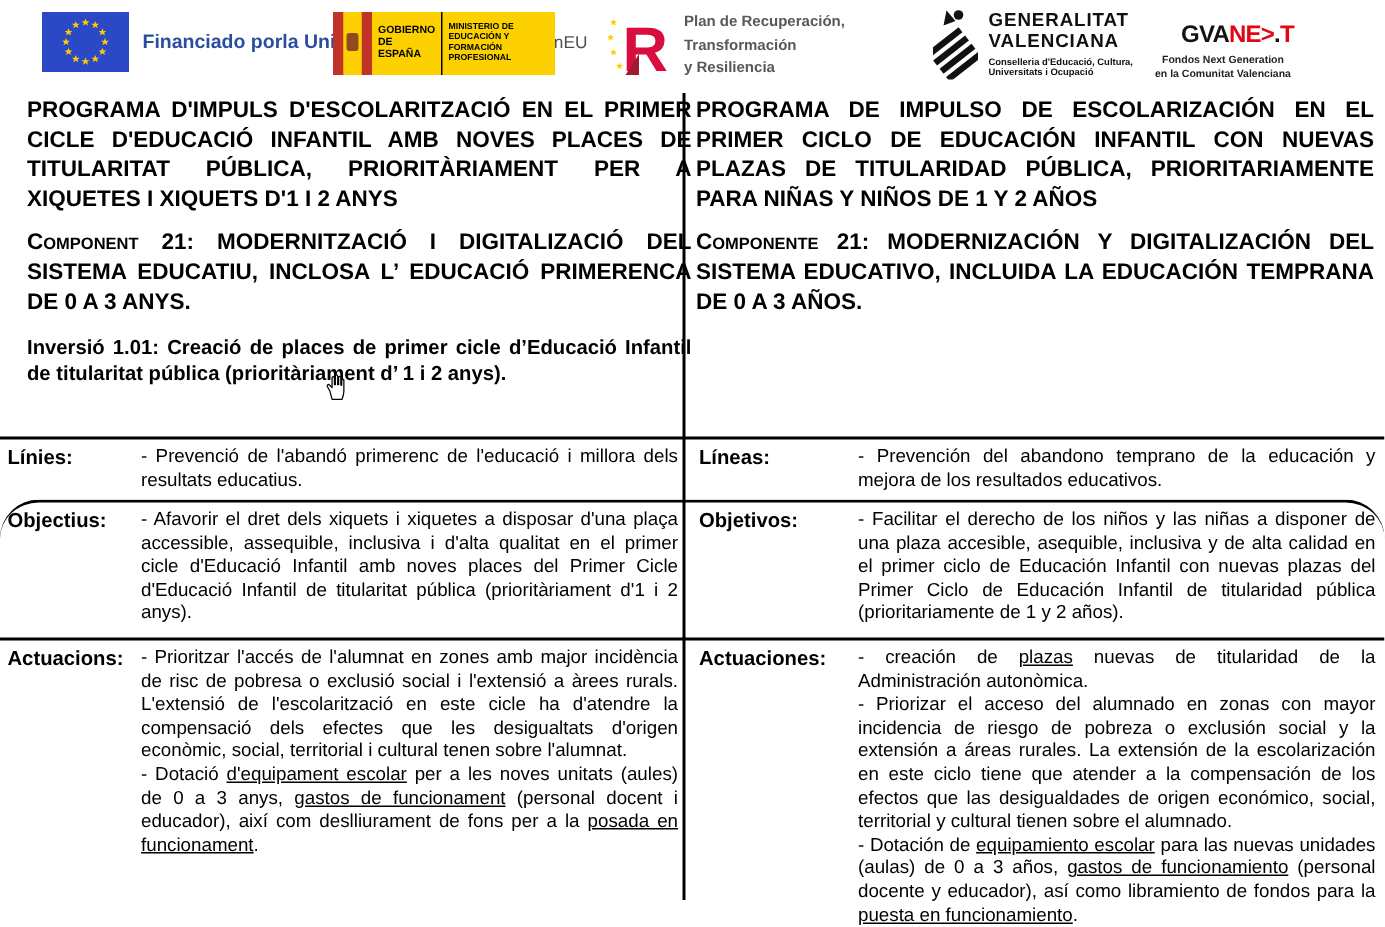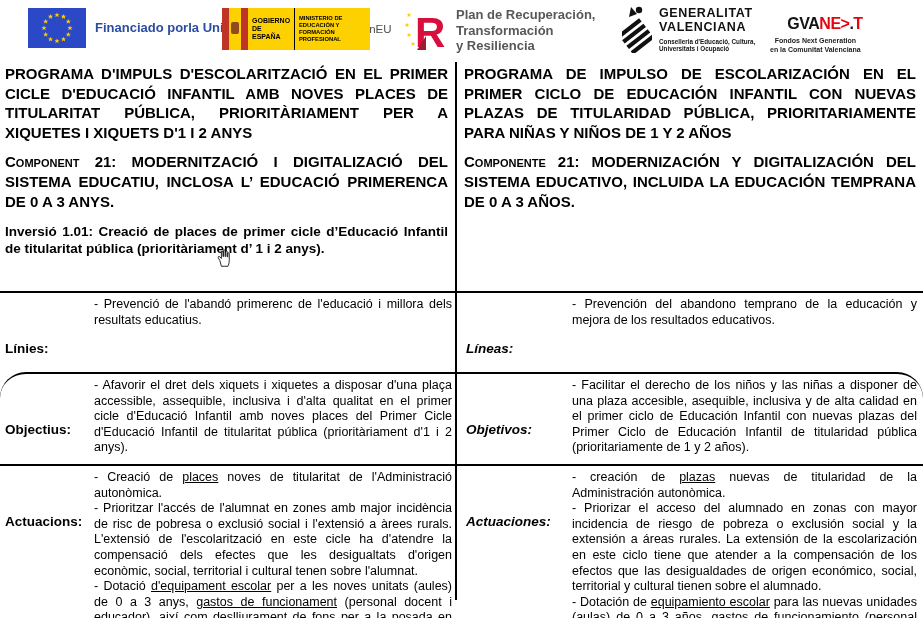--- a/index.html
+++ b/index.html
@@ -17,47 +17,47 @@
   #logo-spain{left:222px;top:8px;width:148px;height:42px;background:#fdd000;align-items:stretch;}
   .sp-flag{width:26px;display:flex;}
   .sp-flag .r{width:7px;background:#c03427;}
   .sp-flag .y{width:12px;background:#fdd000;position:relative;}
   .sp-flag .crest{position:absolute;left:2px;top:14px;width:8px;height:12px;background:#8f4a1f;border-radius:2px;}
   .sp-gov{width:47px;display:flex;align-items:center;border-right:1px solid #000;padding:2px 2px 2px 4px;box-sizing:border-box;}
   .sp-gov div{font-size:7px;font-weight:bold;line-height:8px;}
   .sp-min{flex:1;display:flex;align-items:center;padding:2px 2px 2px 4px;box-sizing:border-box;}
   .sp-min div{font-size:5.8px;font-weight:bold;line-height:7px;}
   #logo-plan{left:404px;top:7px;gap:6px;}
-  .plan-text{font-size:13px;font-weight:bold;color:#58585a;line-height:15.5px;}
+  .plan-text{font-size:10px;font-weight:bold;color:#58585a;line-height:15.5px;}
   #logo-gen{left:622px;top:5px;gap:7px;}
   .gen-text .nm{font-size:12.5px;font-weight:bold;letter-spacing:.6px;line-height:14px;color:#111;}
   .gen-text .sub{font-size:6.3px;font-weight:bold;line-height:7.5px;margin-top:4px;color:#111;}
   #logo-gvanext{left:770px;top:12px;flex-direction:column;align-items:flex-end;}
   .gn-word{font-size:16px;font-weight:900;line-height:23px;letter-spacing:-.5px;}
   .gn-word .k{color:#131313;}
   .gn-word .r{color:#e30613;}
   .gn-sub{font-size:7px;font-weight:bold;line-height:8.5px;text-align:center;color:#222;margin-top:2px;padding-right:2px;}
   
   #vdivider{position:absolute;left:455px;top:62px;width:2px;height:538px;background:#000;}
   .topcol{position:absolute;top:64px;}
-  #top-left{left:5px;width:443px;}
+  #top-left{left:18px;width:443px;}
   #top-right{left:464px;width:452px;}
   .title{margin:0;font-size:15px;line-height:19.6px;font-weight:bold;text-align:justify;}
   .component{margin:10px 0 0 0;font-size:15px;line-height:19.6px;font-weight:bold;text-align:justify;}
   .inversio{margin:13px 0 0 0;font-size:13.5px;line-height:16.5px;font-weight:bold;text-align:justify;}
   .sc{font-variant:small-caps;}
   .u{text-decoration:underline;}
   #table{position:absolute;left:0;top:291px;width:923px;}
   .trow{display:grid;grid-template-columns:90px 365px 114px 354px;border-top:2px solid #000;box-sizing:border-box;}
   .trow-1{min-height:42px;}
   .trow-2{min-height:92px;border-radius:26px;}
   .trow-3{min-height:175px;}
   .cell{box-sizing:border-box;}
-  .lbl{font-weight:bold;font-size:13.5px;padding:4px 2px 16px 5px;margin-top:44px;}
-  .lbl-r{padding-left:11px;font-style:italic;}
+  .lbl{font-weight:bold;font-size:13.5px;padding:4px 2px 16px 5px;}
+  .lbl-r{padding-left:11px;}
   .content{font-size:12.5px;line-height:15.6px;text-align:justify;padding:4px 3px 2px 4px;}
   .content-r{padding:4px 6px 2px 3px;}
   .content p{margin:0;}
   #hand-cursor{position:absolute;left:215px;top:248px;width:18px;height:20px;z-index:5;}
 </style>
 </head>
 <body>
 
 <div class="logo" id="logo-eu">
   <svg width="58" height="40" viewBox="0 0 58 40">
@@ -180,21 +180,20 @@
       <p><span>- Afavorir el dret dels xiquets i xiquetes a disposar d'una plaça accessible, assequible, inclusiva i d'alta qualitat en el primer cicle d'Educació Infantil amb noves places del Primer Cicle d'Educació Infantil de titularitat pública (prioritàriament d'1 i 2 anys).</span></p>
     </div>
     <div class="cell lbl lbl-r">Objetivos:</div>
     <div class="cell content content-r">
       <p><span>- Facilitar el derecho de los niños y las niñas a disponer de una plaza accesible, asequible, inclusiva y de alta calidad en el primer ciclo de Educación Infantil con nuevas plazas del Primer Ciclo de Educación Infantil de titularidad pública (prioritariamente de 1 y 2 años).</span></p>
     </div>
   </div>
   <div class="trow trow-3">
     <div class="cell lbl">Actuacions:</div>
     <div class="cell content">
-      <p><span>- Creació de </span><span class="u">places</span><span> noves de titularitat de l'Administració autonòmica.</span></p>
       <p><span>- Prioritzar l'accés de l'alumnat en zones amb major incidència de risc de pobresa o exclusió social i l'extensió a àrees rurals. L'extensió de l'escolarització en este cicle ha d'atendre la compensació dels efectes que les desigualtats d'origen econòmic, social, territorial i cultural tenen sobre l'alumnat.</span></p>
       <p><span>- Dotació </span><span class="u">d'equipament escolar</span><span> per a les noves unitats (aules) de 0 a 3 anys, </span><span class="u">gastos de funcionament</span><span> (personal docent i educador), així com deslliurament de fons per a la </span><span class="u">posada en funcionament</span><span>.</span></p>
     </div>
     <div class="cell lbl lbl-r">Actuaciones:</div>
     <div class="cell content content-r">
       <p><span>- creación de </span><span class="u">plazas</span><span> nuevas de titularidad de la Administración autonòmica.</span></p>
       <p><span>- Priorizar el acceso del alumnado en zonas con mayor incidencia de riesgo de pobreza o exclusión social y la extensión a áreas rurales. La extensión de la escolarización en este ciclo tiene que atender a la compensación de los efectos que las desigualdades de origen económico, social, territorial y cultural tienen sobre el alumnado.</span></p>
       <p><span>- Dotación de </span><span class="u">equipamiento escolar</span><span> para las nuevas unidades (aulas) de 0 a 3 años, </span><span class="u">gastos de funcionamiento</span><span> (personal docente y educador), así como libramiento de fondos para la </span><span class="u">puesta en funcionamiento</span><span>.</span></p>
     </div>
   </div>

